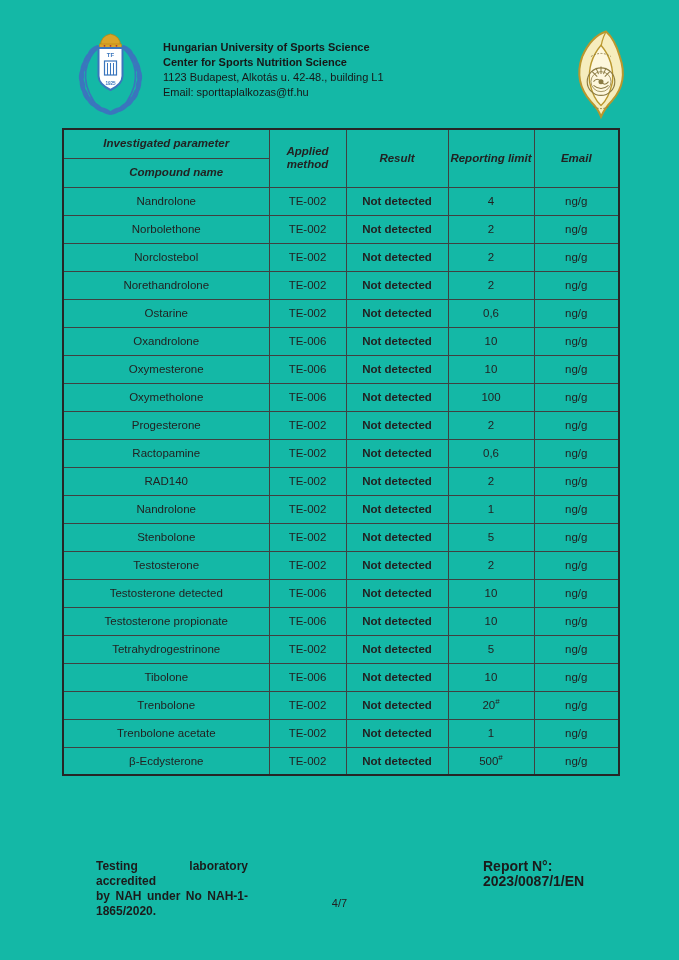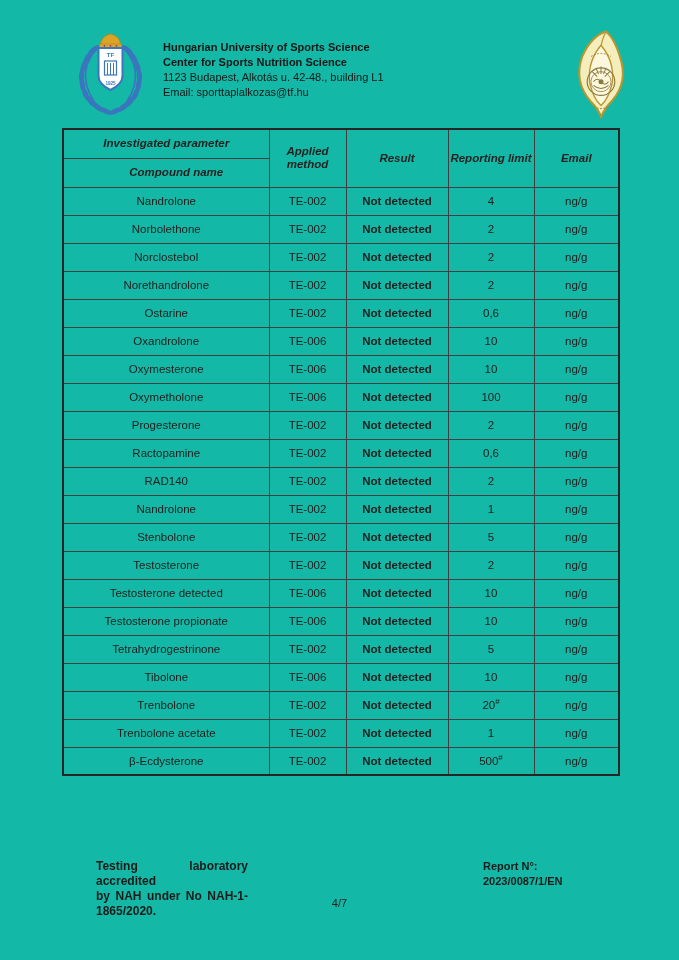--- a/index.html
+++ b/index.html
@@ -35,21 +35,21 @@
   th.h-compound { text-align:left; padding-left:20px; }
   table.results td { height:28px; color:#222; }
   td.c-compound { text-align:left; padding-left:0; }
   td.c-result { font-weight:bold; color:#161616; }
   td sup { font-size:8px; vertical-align:super; line-height:0; }
 
   
   .accred { position:absolute; left:96px; top:859px; width:152px; font-weight:bold; font-size:12px; line-height:15px; color:#1b1b1b; }
   .accred .j { text-align:justify; text-align-last:justify; }
   .pageno { position:absolute; left:0; right:0; top:897px; text-align:center; font-size:11px; color:#222; }
-  .report { position:absolute; left:483px; top:859px; font-weight:bold; font-size:11px; line-height:15px; color:#1b1b1b; }
+  .report { position:absolute; left:483px; top:859px; font-weight:bold; font-size:14px; line-height:15px; color:#1b1b1b; }
 </style>
 </head>
 <body>
 
 <div class="page">
 
   <div class="uni-logo">
     <svg viewBox="0 0 100 90" width="107" height="90">
 
       <path d="M35,17 Q13,44 39,76" fill="none" stroke="#3a76bd" stroke-width="1.6"></path>

